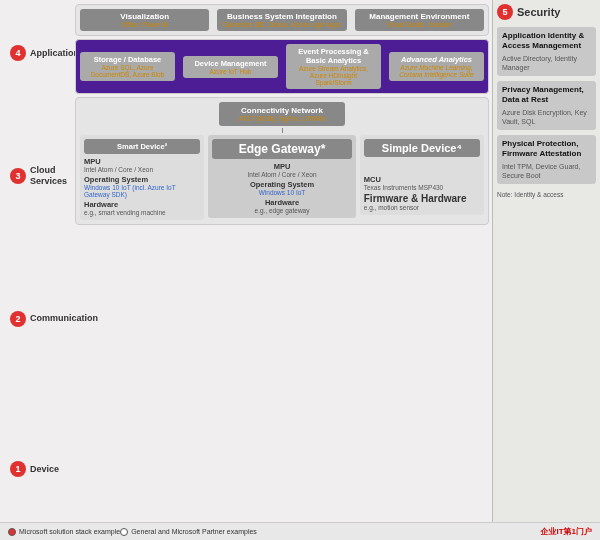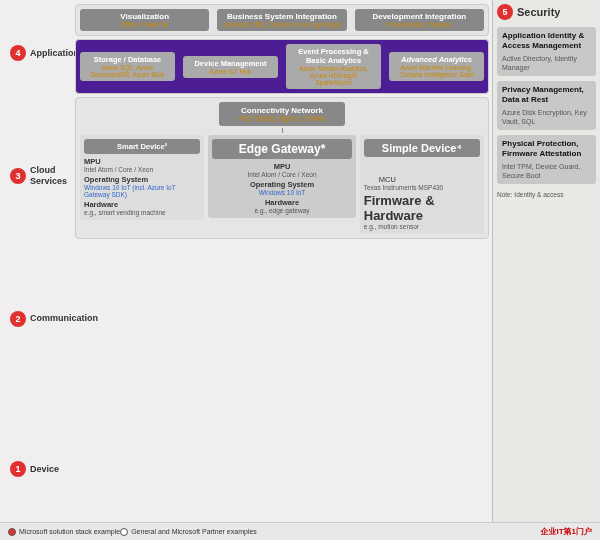--- a/index.html
+++ b/index.html
@@ -275,21 +275,21 @@
         <div class="flex-row">
           <div class="gray-box box-f" style="font-size:8px;">
             <span>Visualization</span>
             <div class="sub-text-orange">Office, Power BI</div>
           </div>
           <div class="gray-box box-f" style="font-size:8px;">
             <span>Business System Integration</span>
             <div class="sub-text-orange">Dynamics 365, Oracle, Azure Logic Apps</div>
           </div>
           <div class="gray-box box-f" style="font-size:8px;">
-            <span>Development Integration</span>
+            <span>Management Environment</span>
             <div class="sub-text-orange">Visual Studio, Xamarin</div>
           </div>
         </div>
       </div>
 
       <div class="section-bg-cloud">
         <div class="flex-row">
           <div class="light-gray-box box-f" style="font-size:7.5px;">
             <span>Storage / Database</span>
             <div class="sub-text-orange">Azure SQL, Azure DocumentDB, Azure Blob</div>
@@ -334,23 +334,23 @@
               <div style="font-size:7.5px; font-weight:bold; color:#333;">MPU</div>
               <div style="font-size:6.5px; color:#555;">Intel Atom / Core / Xeon</div>
               <div style="font-size:7.5px; font-weight:bold; color:#333; margin-top:2px;">Operating System</div>
               <div style="font-size:6.5px; color:#3366cc;">Windows 10 IoT</div>
               <div style="font-size:7.5px; font-weight:bold; color:#333; margin-top:2px;">Hardware</div>
               <div style="font-size:6.5px; color:#555;">e.g., edge gateway</div>
             </div>
 
             <div style="flex:1; background:#ddd; border-radius:3px; padding:4px;">
               <div class="gray-box" style="font-size:11px; margin-bottom:18px;">Simple Device⁴</div>
-              <div style="font-size:7.5px; font-weight:normal; color:#333;margin-left:15px;">MCU</div>
+              <div style="font-size:7.5px; font-weight:bold; color:#333;">MCU</div>
               <div style="font-size:6.5px; color:#555;">Texas Instruments MSP430</div>
-              <div style="font-size:13px; font-weight:bold; color:#333; margin-top:2px;">Firmware &amp; Hardware</div>
+              <div style="font-size:10px; font-weight:bold; color:#333; margin-top:2px;">Firmware &amp; Hardware</div>
               <div style="font-size:6.5px; color:#555;">e.g., motion sensor</div>
             </div>
           </div>
         </div>
       </div>
 
     </div>
 
     <div class="right-security">
       <div class="security-title">

